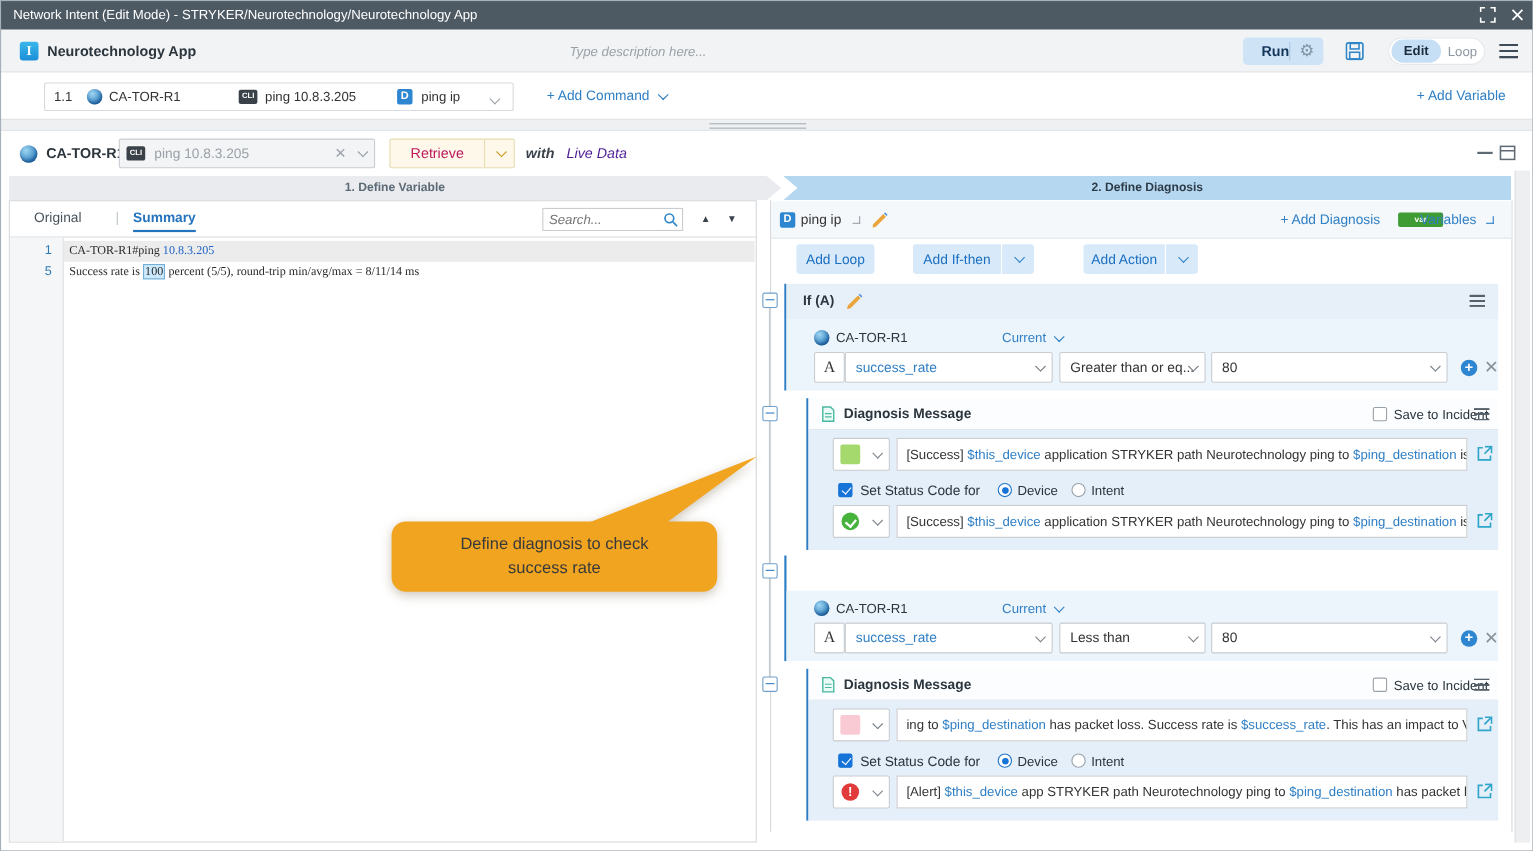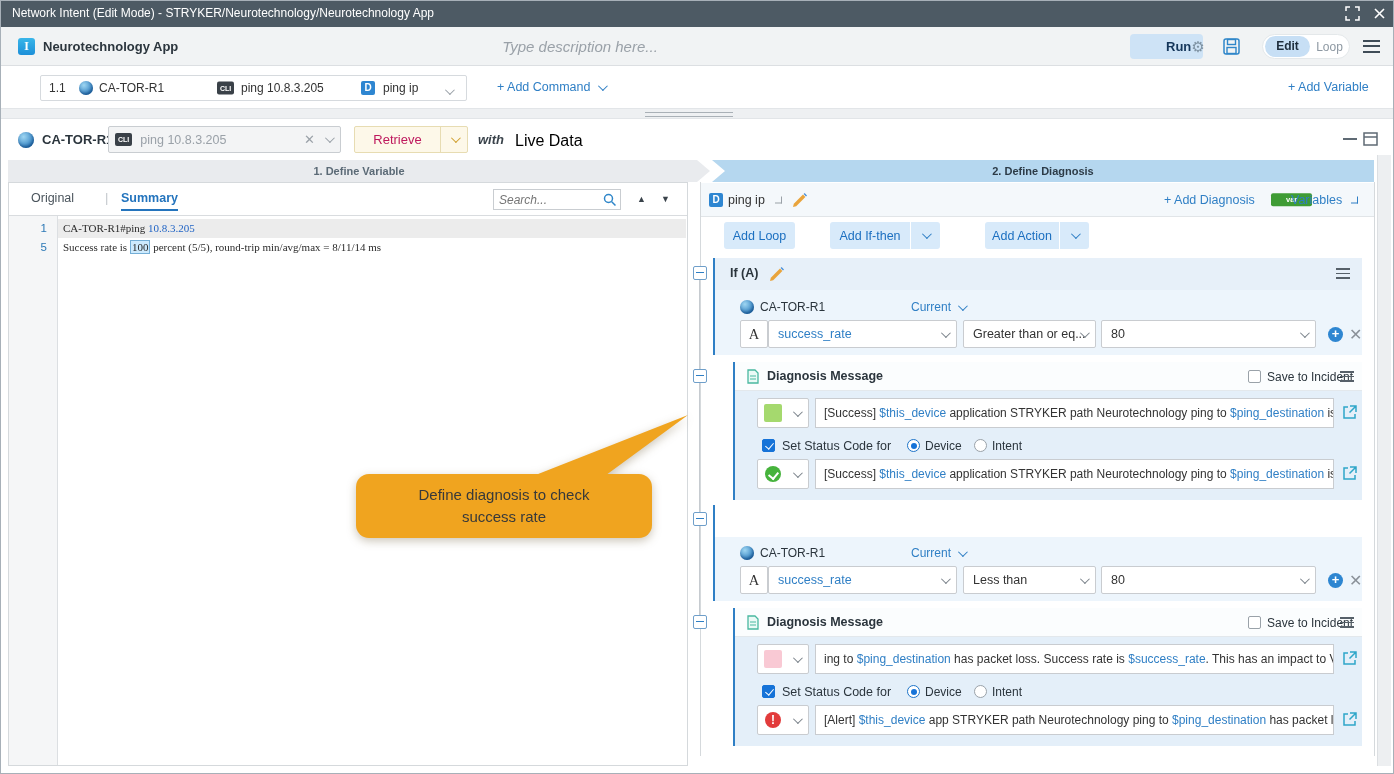--- a/index.html
+++ b/index.html
@@ -10,24 +10,24 @@
 
   
   .titlebar { left:0; top:0; width:1394px; height:27px; background:#4d5a64; color:#fff; }
   .titlebar .ttl { position:absolute; left:12px; top:0; line-height:27px; font-size:12px; }
   .win-ic { position:absolute; top:6px; width:15px; height:15px; color:#fff; }
 
   
   .appheader { left:0; top:27px; width:1394px; height:39px; background:#f1f3f4; border-bottom:1px solid #dcdfe2; }
   .appbadge { left:18px; top:11px; width:17px; height:17px; background:linear-gradient(#39b6e9,#1c8fd8); border-radius:3px; color:#fff; font-family:"Liberation Serif",serif; font-weight:bold; font-size:12px; text-align:center; line-height:17px; }
   .appname { left:43px; top:12px; font-size:13px; font-weight:bold; color:#2b353d; }
-  .desc-input { left:440px; top:9px; width:280px; height:21px; border:none; background:transparent; text-align:center; font-style:italic; font-size:15px; color:#9aa1a8; font-family:"Liberation Sans",sans-serif; outline:none; }
+  .desc-input { left:440px; top:9px; width:280px; height:21px; border:none; background:transparent; text-align:center; font-style:italic; font-size:12px; color:#9aa1a8; font-family:"Liberation Sans",sans-serif; outline:none; }
   .desc-input::placeholder { color:#9aa1a8; }
   .runpill { left:1130px; top:7px; width:73px; height:25px; background:#cee3f6; border-radius:4px; }
-  .runpill .runlbl { width:42px; text-align:left; font-weight:bold; font-size:13px; color:#14365a;margin-left:36px; }
+  .runpill .runlbl { width:42px; text-align:right; font-weight:bold; font-size:13px; color:#14365a; }
   .runpill .div { width:1px; height:17px; background:#a9c6e2; }
   .gear { width:30px; text-align:center; font-size:15px; color:#7f93a3; line-height:25px; }
   .toggle { left:1262px; top:7px; width:88px; height:25px; background:#fff; border-radius:13px; border:1px solid #e4e8ea; }
   .toggle .on { width:45px; height:21px; margin-left:2px; background:#c7dff5; border-radius:11px; text-align:center; line-height:21px; font-weight:bold; font-size:12px; color:#1d2d3c; }
   .toggle .off { flex:1; text-align:center; font-size:12px; color:#8d98a2; }
   .burger { left:1363px; top:13px; width:17px; height:13px; background:linear-gradient(#3f4c57 0 2px,transparent 2px 5.5px,#3f4c57 5.5px 7.5px,transparent 7.5px 11px,#3f4c57 11px 13px); }
 
   
   .cmdrow { left:0; top:66px; width:1394px; height:42px; background:#fff; }
   .cmdcard { left:40px; top:9px; width:427px; height:26px; border:1px solid #d6dade; border-radius:2px; background:#fff; }
@@ -49,21 +49,21 @@
   
   .devrow { left:0; top:119px; width:1394px; height:41px; background:#fff; }
   .devname { font-size:13px; font-weight:bold; color:#2b353d; }
   .cliinput { left:108px; top:7px; width:233px; height:27px; background:#f3f4f5; border:1px solid #c9cdd1; border-radius:2px; padding:0 8px 0 6px; }
   .cliinput .cmdtxt { font-size:12.5px; color:#9aa1a8; margin-left:8px; flex:1; }
   .xicon { color:#9aa1a8; font-size:13px; margin-right:10px; }
   .retrv { left:354px; top:7px; height:27px; border:1px solid #e7dcb2; border-radius:2px; background:#fdf8e9; }
   .retrv .main { width:85px; text-align:center; font-size:13px; color:#be185d; }
   .retrv .dd { width:27px; height:100%; border-left:1px solid #e7dcb2; display:flex; align-items:center; justify-content:center; }
   .withlbl { font-style:italic; font-weight:bold; font-size:13px; color:#3a434b; }
-  .livelbl { font-size:16px; color:#000000; margin-left:7px; }
+  .livelbl { font-size:13px; color:#4c1d95; margin-left:7px;font-style:italic; }
 
   
   .step1 { left:8px; top:160px; width:702px; height:22px; background:#e9ebee; clip-path:polygon(0 0, calc(100% - 13px) 0, 100% 50%, calc(100% - 13px) 100%, 0 100%); text-align:center; line-height:22px; font-size:11px; font-weight:bold; color:#5b6a76; }
   .step2 { left:712px; top:160px; width:662px; height:22px; background:#b5d7ef; clip-path:polygon(0 0, 100% 0, 100% 100%, 0 100%, 13px 50%); text-align:center; line-height:22px; font-size:11px; font-weight:bold; color:#2c3b47; }
 
   
   .leftpane { left:8px; top:182px; width:680px; height:584px; background:#fff; border:1px solid #d5d9dc; }
   .tabsrow { position:absolute; left:0; top:0; width:100%; height:33px; border-bottom:1px solid #d9dcdf; }
   .tab { position:absolute; top:8px; font-size:12.5px; color:#4a545c; }
   .tab.active { color:#2474bd; font-weight:bold; border-bottom:2px solid #2474bd; padding-bottom:4px; }

